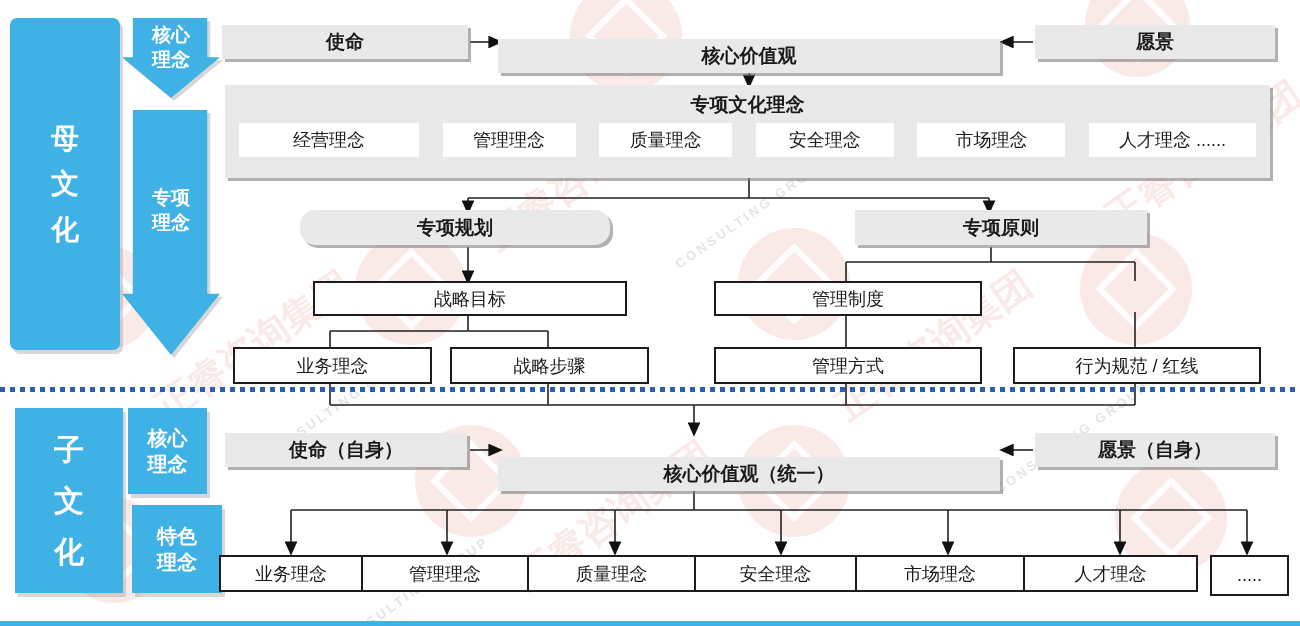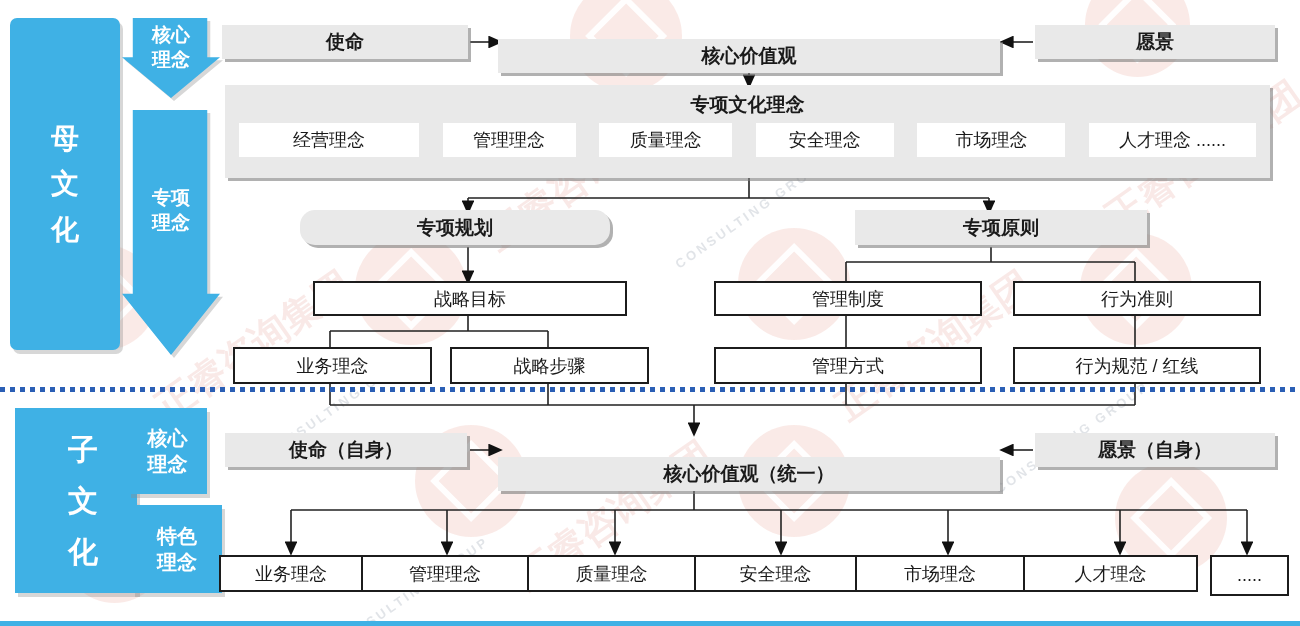--- a/index.html
+++ b/index.html
@@ -134,30 +134,29 @@
       <div class="sc-item" style="width:148px;">市场理念</div>
       <div class="sc-item" style="width:167px;">人才理念  ......</div>
     </div>
   </div>
 
   <div class="abs gray" style="left:300px;top:210px;width:310px;height:35px;border-radius:15px;">专项规划</div>
   <div class="abs gray" style="left:845px;top:210px;width:292px;height:35px;margin-left:10px;">专项原则</div>
 
   <div class="abs white" style="left:313px;top:281px;width:310px;height:31px;">战略目标</div>
   <div class="abs white" style="left:714px;top:281px;width:264px;height:31px;">管理制度</div>
-  <div class="abs white" style="left:1013px;top:281px;width:244px;height:31px;">行为准则</div>
 
   <div class="abs white" style="left:233px;top:347px;width:195px;height:33px;">业务理念</div>
   <div class="abs white" style="left:450px;top:347px;width:195px;height:33px;">战略步骤</div>
   <div class="abs white" style="left:714px;top:347px;width:264px;height:33px;">管理方式</div>
   <div class="abs white" style="left:1013px;top:347px;width:244px;height:33px;">行为规范 / 红线</div>
 
   <div class="sep"></div>
 
-  <div class="abs blue shadowed" style="left:15px;top:408px;width:108px;height:185px;padding-left:14px;">
+  <div class="abs blue shadowed" style="left:15px;top:408px;width:108px;height:185px;">
     <div class="vtext" style="font-size:30px;line-height:1.7;">子文化</div>
   </div>
   <div class="abs blue shadowed" style="left:128px;top:408px;width:79px;height:86px;">
     <div class="sq-label">核心理念</div>
   </div>
   <div class="abs blue shadowed" style="left:132px;top:505px;width:90px;height:88px;">
     <div class="sq-label">特色理念</div>
   </div>
 
   <div class="abs gray" style="left:225px;top:433px;width:242px;height:34px;">使命（自身）</div>

